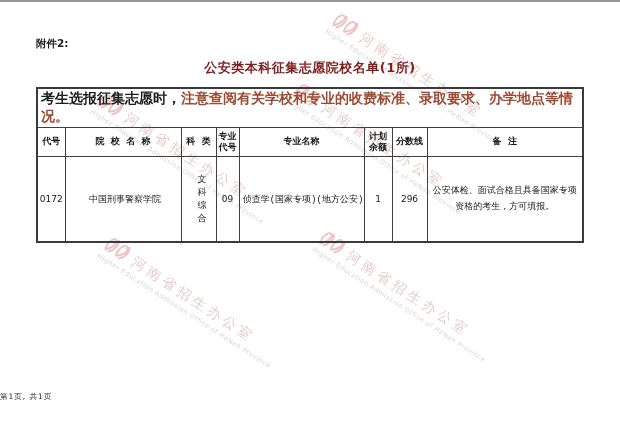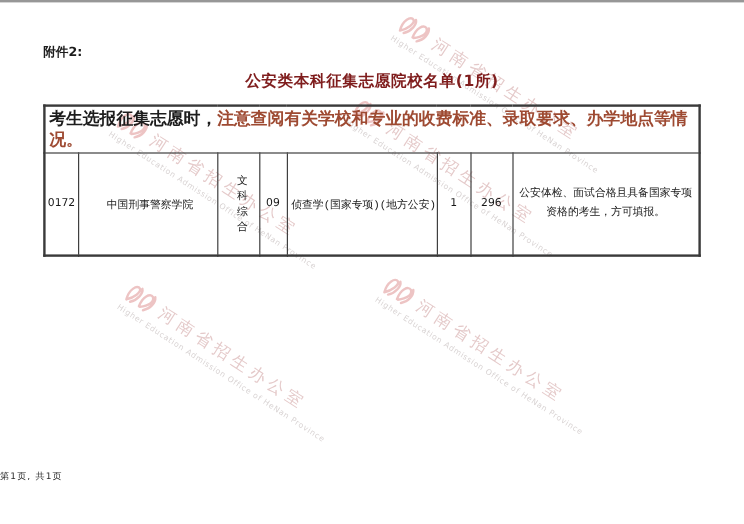--- a/index.html
+++ b/index.html
@@ -124,20 +124,32 @@
           <col style="width:23px">
         <col style="width:125px">
           <col style="width:28px">
           <col style="width:35px">
           <col style="width:156px">
       </colgroup>
       <tbody>
         <tr class="notice">
           <td colspan="8"><span>考生选报征集志愿时，</span><span class="em">注意查阅有关学校和专业的收费标准、录取要求、办学地点等情况。</span></td>
         </tr>
+        <tr class="head">
+          <th>代号</th>
+          <th>院  校  名  称</th>
+          <th>科  类</th>
+          <th>专业
+代号</th>
+          <th>专业名称</th>
+          <th>计划
+余额</th>
+          <th>分数线</th>
+          <th>备  注</th>
+        </tr>
         <tr class="data">
           <td>0172</td>
           <td class="al">中国刑事警察学院</td>
           <td class="cat">文科综合</td>
           <td>09</td>
           <td class="major">侦查学(国家专项)(地方公安)</td>
           <td>1</td>
           <td>296</td>
           <td class="remark">公安体检、面试合格且具备国家专项资格的考生，方可填报。</td>
         </tr>

